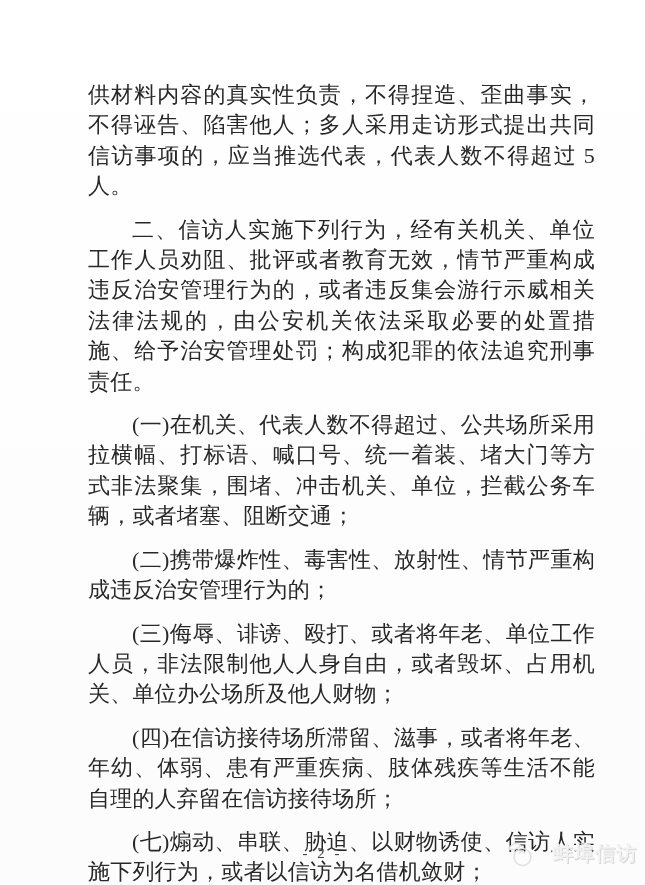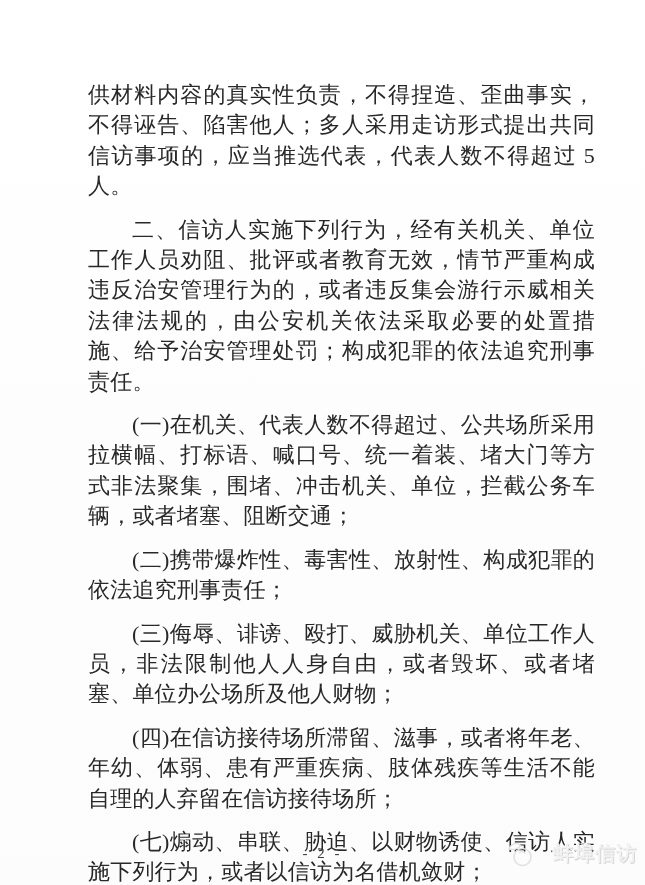--- a/index.html
+++ b/index.html
@@ -54,22 +54,22 @@
 </style>
 </head>
 <body>
 
 <div class="page">
 
   <div class="doc-body">
       <p class="para">供材料内容的真实性负责，不得捏造、歪曲事实，不得诬告、陷害他人；多人采用走访形式提出共同信访事项的，应当推选代表，代表人数不得超过 5 人。</p>
       <p class="para indent">二、信访人实施下列行为，经有关机关、单位工作人员劝阻、批评或者教育无效，情节严重构成违反治安管理行为的，或者违反集会游行示威相关法律法规的，由公安机关依法采取必要的处置措施、给予治安管理处罚；构成犯罪的依法追究刑事责任。</p>
       <p class="para indent">(一)在机关、代表人数不得超过、公共场所采用拉横幅、打标语、喊口号、统一着装、堵大门等方式非法聚集，围堵、冲击机关、单位，拦截公务车辆，或者堵塞、阻断交通；</p>
-      <p class="para indent">(二)携带爆炸性、毒害性、放射性、构成犯罪的依法追究刑事责任；</p>
-      <p class="para indent">(三)侮辱、诽谤、殴打、威胁机关、单位工作人员，非法限制他人人身自由，或者毁坏、或者堵塞、单位办公场所及他人财物；</p>
+      <p class="para indent">(二)携带爆炸性、毒害性、放射性、情节严重构成违反治安管理行为的；</p>
+      <p class="para indent">(三)侮辱、诽谤、殴打、或者将年老、单位工作人员，非法限制他人人身自由，或者毁坏、占用机关、单位办公场所及他人财物；</p>
       <p class="para indent">(四)在信访接待场所滞留、滋事，或者将年老、年幼、体弱、患有严重疾病、肢体残疾等生活不能自理的人弃留在信访接待场所；</p>
       <p class="para indent">(七)煽动、串联、胁迫、以财物诱使、信访人实施下列行为，或者以信访为名借机敛财；</p>
     </div>
 
   <div class="footer">
     <span>- 2 -</span>
   </div>
 
   <div class="watermark">
     <span class="wm-icon">

